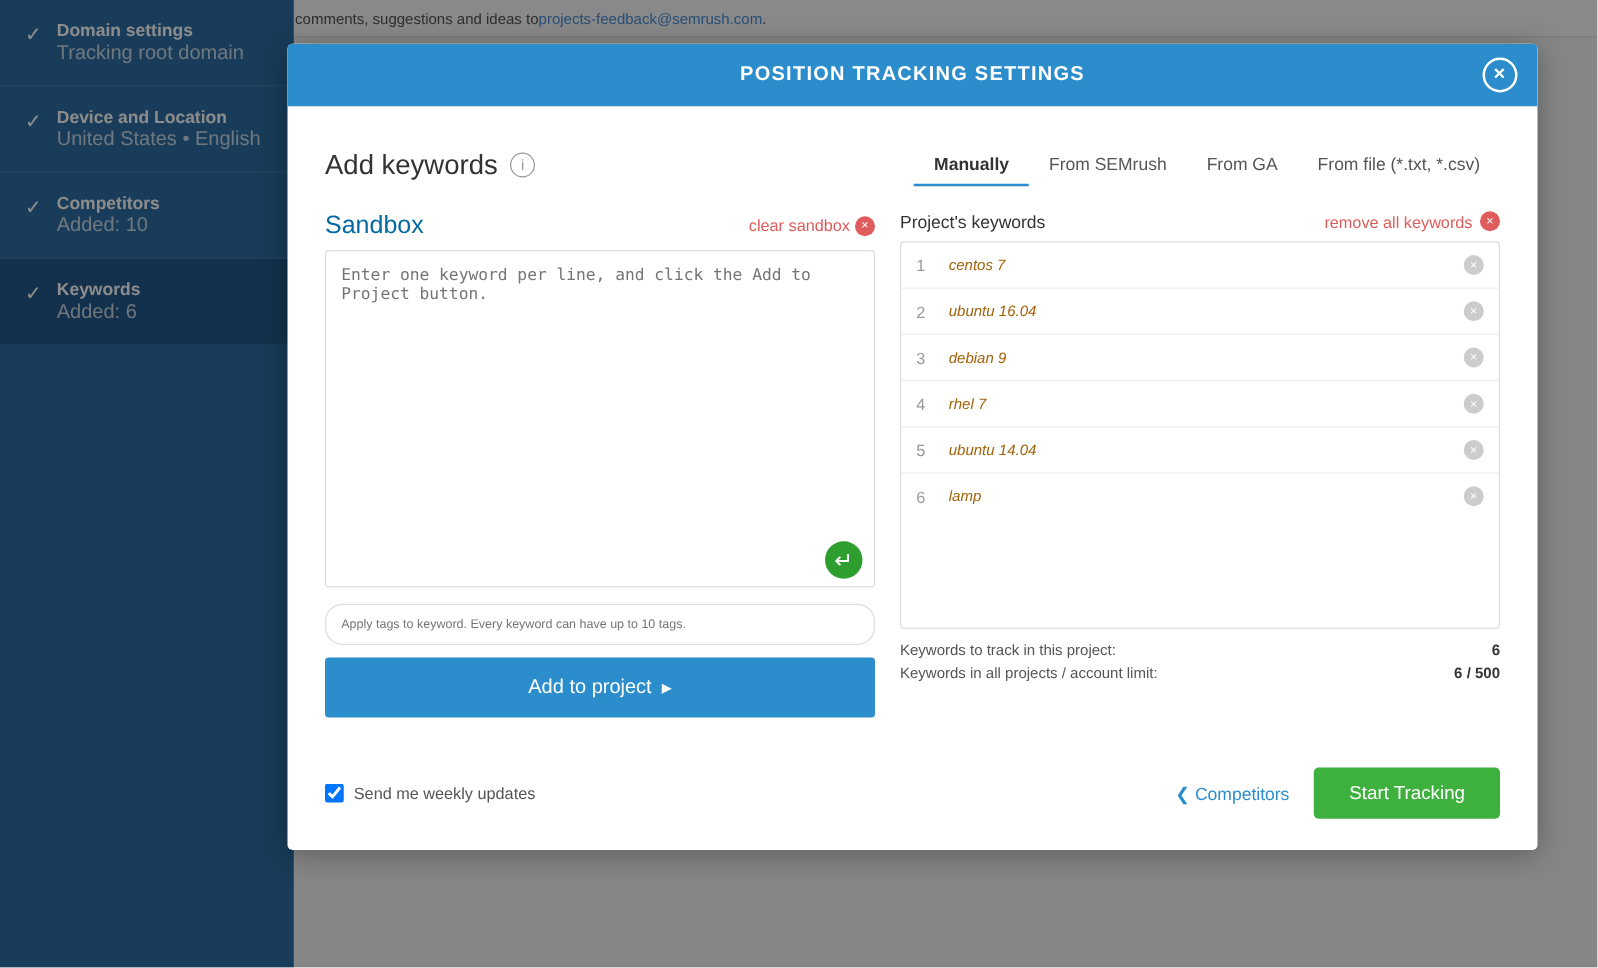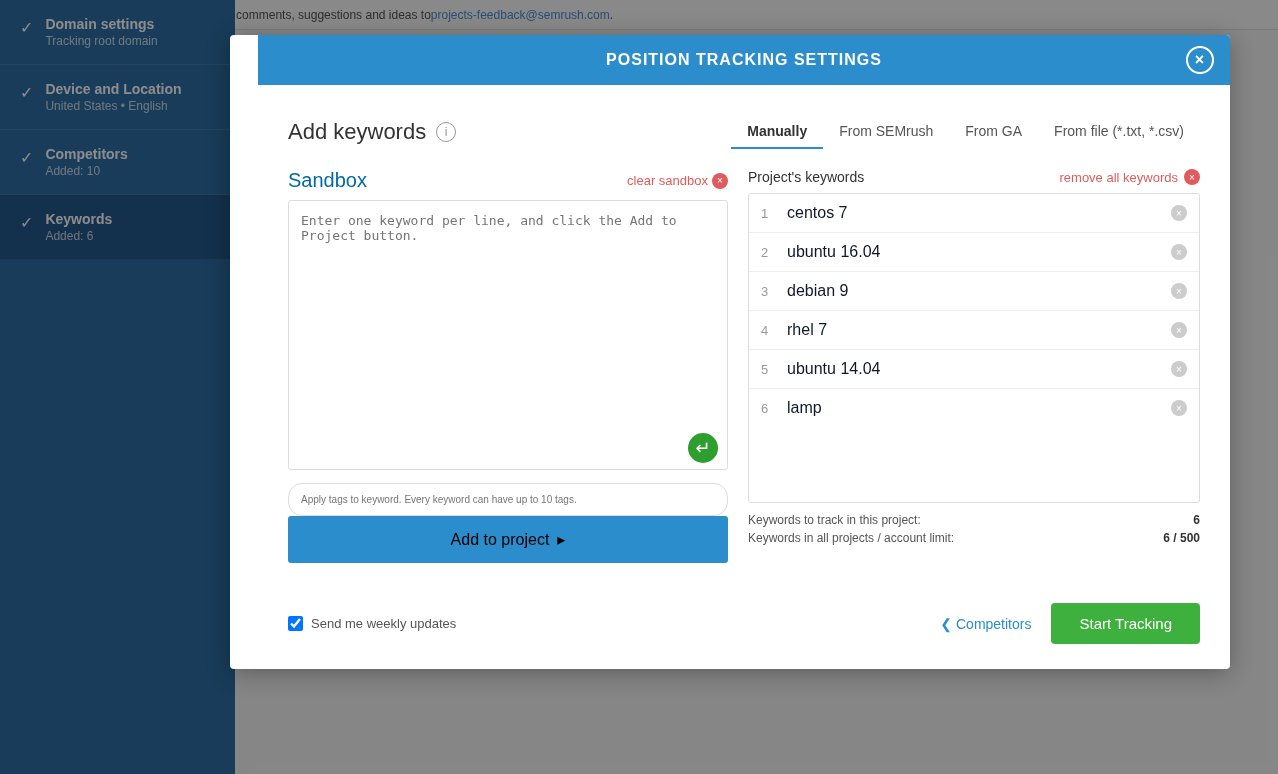--- a/index.html
+++ b/index.html
@@ -68,21 +68,21 @@
     }
 
     .sidebar-text-block {}
     .sidebar-title {
       color: #fff;
       font-weight: bold;
       font-size: 14px;
     }
     .sidebar-subtitle {
       color: rgba(255,255,255,0.75);
-      font-size: 12px;
+      font-size: 16px;
       margin-top: 2px;
     }
 
     
     .overlay {
       position: absolute;
       top: 0; left: 0;
       width: 100%; height: 100%;
       background: rgba(0,0,0,0.45);
       z-index: 10;
@@ -92,21 +92,20 @@
     .modal {
       position: absolute;
       top: 35px;
       left: 230px;
       width: 1000px;
       background: #fff;
       border-radius: 4px;
       overflow: hidden;
       z-index: 20;
       box-shadow: 0 4px 24px rgba(0,0,0,0.3);
-      padding-left: 28px;
     }
 
     .modal-header {
       background: #2b8dcb;
       color: #fff;
       text-align: center;
       padding: 16px;
       font-size: 16px;
       font-weight: bold;
       letter-spacing: 1px;
@@ -275,26 +274,27 @@
       padding: 10px 12px;
       font-size: 10px;
       color: #999;
       outline: none;
       margin-top: 10px;
     }
 
     .add-project-btn {
       width: 100%;
       background: #2b8dcb;
-      color: #000000;
+      color: #ffffff;
       border: none;
       border-radius: 3px;
       padding: 14px;
       font-size: 16px;
       cursor: pointer;
+      margin-top: 10px;
       display: flex;
       align-items: center;
       justify-content: center;
       gap: 8px;
     }
 
     
     .keywords-panel {
       flex: 1;
     }
@@ -353,23 +353,24 @@
 
     .keyword-num {
       color: #999;
       font-size: 13px;
       width: 20px;
       flex-shrink: 0;
     }
 
     .keyword-text {
       flex: 1;
-      font-size: 16px;
-      color: #0f172a;
+      font-size: 12px;
+      color: #a16207;
       padding-left: 6px;
+      font-style: italic;
     }
 
     .keyword-remove {
       width: 16px;
       height: 16px;
       border-radius: 50%;
       background: #ccc;
       display: flex;
       align-items: center;
       justify-content: center;

